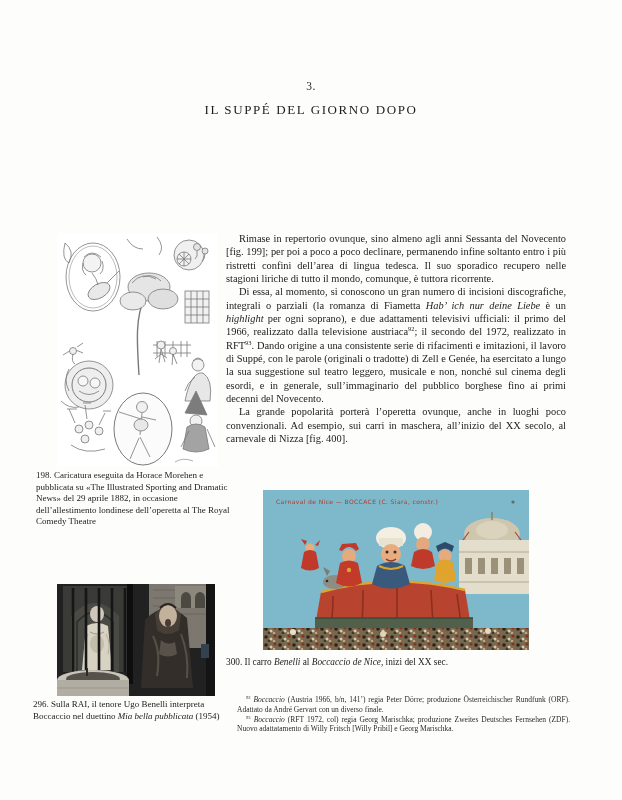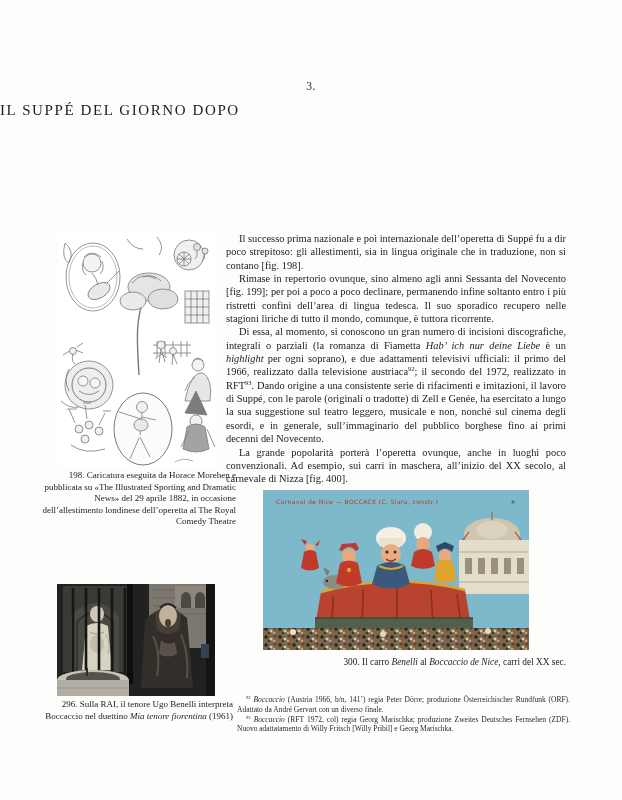--- a/index.html
+++ b/index.html
@@ -11,29 +11,29 @@
     font-family:"Liberation Serif","DejaVu Serif",serif;
     color:#1c1c1c;
     overflow:hidden;
   }
   .chapter-number{
     position:absolute;top:80px;left:0;right:0;
     text-align:center;font-size:11.5px;letter-spacing:.5px;
   }
   .chapter-title{
     position:absolute;top:102px;left:0;right:0;
-    text-align:left;font-size:15px;letter-spacing:1.6px;
+    text-align:center;font-size:13px;letter-spacing:1.6px;
   }
   .fig-img{position:absolute;background:#fff;}
   .fig198{left:57px;top:233px;width:161px;height:234px;}
   .fig199{left:57px;top:584px;width:158px;height:112px;}
   .fig200{left:263px;top:490px;width:266px;height:160px;}
   .fig-img svg{display:block;width:100%;height:100%;}
   .caption{
-    position:absolute;text-align:right;
+    position:absolute;text-align:left;
     font-size:9px;line-height:11.6px;color:#222;
   }
   .cap198{left:36px;top:470px;width:200px;}
   .cap199{left:33px;top:699px;width:200px;}
   .cap200{left:226px;top:657px;width:340px;font-size:9.3px;}
   .body-text{
     position:absolute;left:226px;top:232px;width:340px;
     font-size:10.4px;line-height:13.35px;text-align:justify;
   }
   .body-text p{margin:0;text-indent:13px;}
@@ -170,24 +170,23 @@
       <path d="M104,56 q6,6 14,2 l2,12 q-9,5 -18,0 Z" fill="#58514a"></path>
 
       <ellipse cx="36" cy="96" rx="36" ry="10" fill="#c9c4b9"></ellipse>
       <ellipse cx="36" cy="95" rx="27" ry="7" fill="#56524b"></ellipse>
       <rect x="0" y="96" width="72" height="16" fill="#b2ada2"></rect>
       <path d="M0,104 h72" stroke="#9b968b" stroke-width="1"></path>
       <path d="M30,84 v8" stroke="#2b2b28" stroke-width="2"></path>
     </svg>
   </div>
 
-  <div class="caption cap199"><span>296. Sulla RAI, il tenore Ugo Benelli interpreta Boccaccio nel duettino </span><i>Mia tenore fiorentina</i><span> (1961)</span></div>
+  <div class="caption cap199"><span>296. Sulla RAI, il tenore Ugo Benelli interpreta Boccaccio nel duettino </span><i>Mia bella pubblicata</i><span> (1954)</span></div>
 
   <div class="body-text">
-    <p><span>Il successo prima nazionale e poi internazionale dell’operetta di Suppé fu a dir poco strepitoso: gli allestimenti, sia in lingua originale che in traduzione, non si contano [fig. 198].</span></p>
     <p><span>Rimase in repertorio ovunque, sino almeno agli anni Sessanta del Novecento [fig. 199]; per poi a poco a poco declinare, permanendo infine soltanto entro i più ristretti confini dell’area di lingua tedesca. Il suo sporadico recupero nelle stagioni liriche di tutto il mondo, comunque, è tuttora ricorrente.</span></p>
     <p><span>Di essa, al momento, si conoscono un gran numero di incisioni discografiche, integrali o parziali (la romanza di Fiametta </span><i>Hab’ ich nur deine Liebe</i><span> è un </span><i>highlight</i><span> per ogni soprano), e due adattamenti televisivi ufficiali: il primo del 1966, realizzato dalla televisione austriaca</span><sup>92</sup><span>; il secondo del 1972, realizzato in RFT</span><sup>93</sup><span>. Dando origine a una consistente serie di rifacimenti e imitazioni, il lavoro di Suppé, con le parole (originali o tradotte) di Zell e Genée, ha esercitato a lungo la sua suggestione sul teatro leggero, musicale e non, nonché sul cinema degli esordi, e in generale, sull’immaginario del pubblico borghese fino ai primi decenni del Novecento.</span></p>
     <p><span>La grande popolarità porterà l’operetta ovunque, anche in luoghi poco convenzionali. Ad esempio, sui carri in maschera, all’inizio del XX secolo, al carnevale di Nizza [fig. 400].</span></p>
   </div>
 
   <div class="fig-img fig200">
     <svg viewBox="0 0 266 160">
       <defs>
         <pattern id="crowd" width="14" height="8" patternUnits="userSpaceOnUse">
           <rect width="14" height="8" fill="#77684f"></rect>
@@ -254,20 +253,20 @@
 
       <rect x="0" y="138" width="266" height="22" fill="url(#crowd)"></rect>
       <circle cx="30" cy="142" r="3" fill="#e8e0ca"></circle>
       <circle cx="120" cy="144" r="3" fill="#ded5bd"></circle>
       <circle cx="225" cy="141" r="3" fill="#e3dac2"></circle>
       <circle cx="250" cy="12" r="1.6" fill="#5d6e63"></circle>
     </svg>
     <div class="postcard-title">Carnaval de Nice  —  BOCCACE (C. Siara, constr.)</div>
   </div>
 
-  <div class="caption cap200"><span>300. Il carro </span><i>Benelli</i><span> al </span><i>Boccaccio de Nice</i><span>, carri del XX sec.</span></div>
+  <div class="caption cap200"><span>300. Il carro </span><i>Benelli</i><span> al </span><i>Boccaccio de Nice</i><span>, inizi del XX sec.</span></div>
 
   <div class="footnotes">
     <p class="footnote"><sup>92</sup><span>  </span><i>Boccaccio</i><span> (Austria 1966, b/n, 141’) regia Peter Dörre; produzione Österreichischer Rundfunk (ORF). Adattato da André Gervart con un diverso finale.</span></p>
     <p class="footnote"><sup>93</sup><span>  </span><i>Boccaccio</i><span> (RFT 1972, col) regia Georg Marischka; produzione Zweites Deutsches Fernsehen (ZDF). Nuovo adattatamento di Willy Fritsch [Willy Pribil] e Georg Marischka.</span></p>
   </div>
 
 </div>
 
 </body></html>

